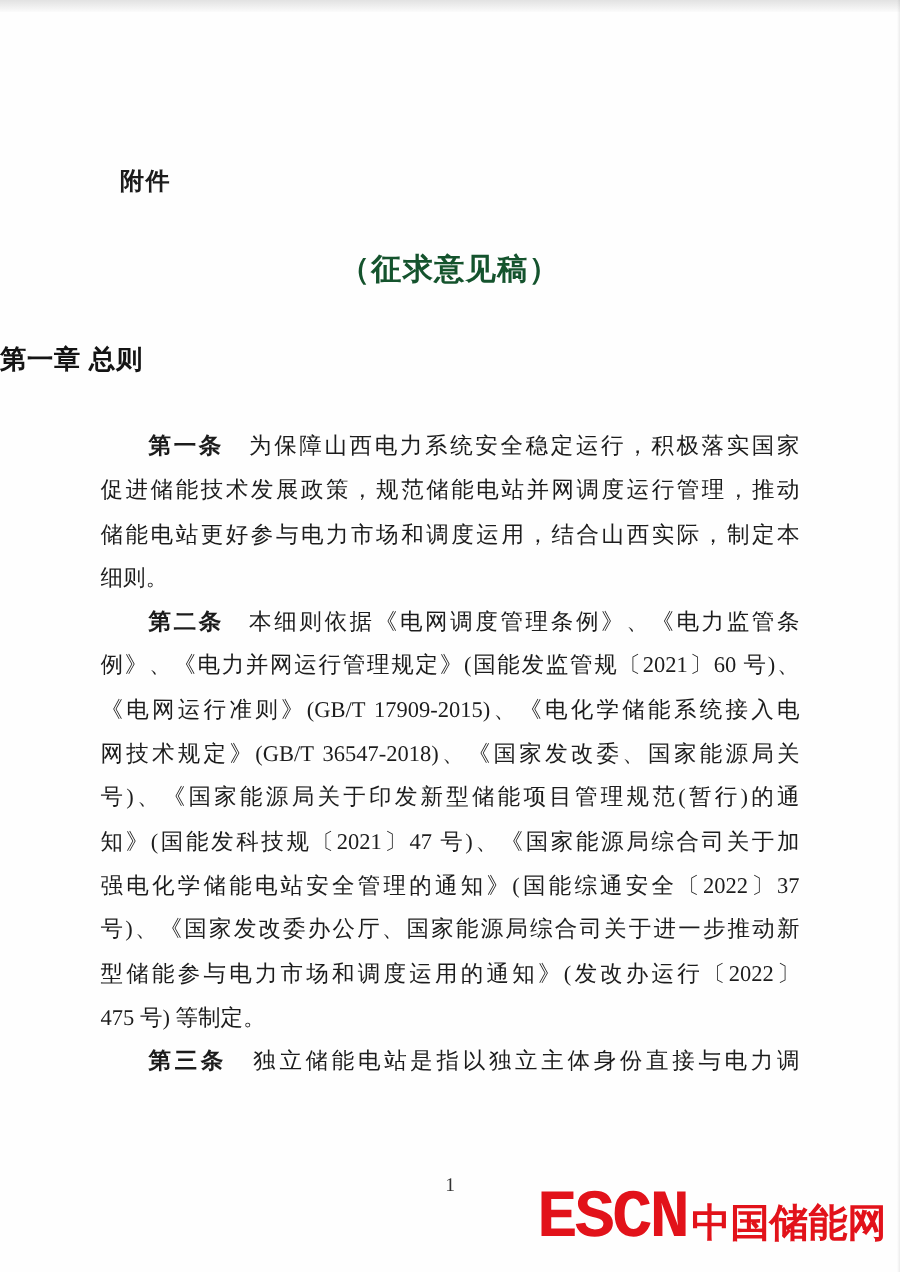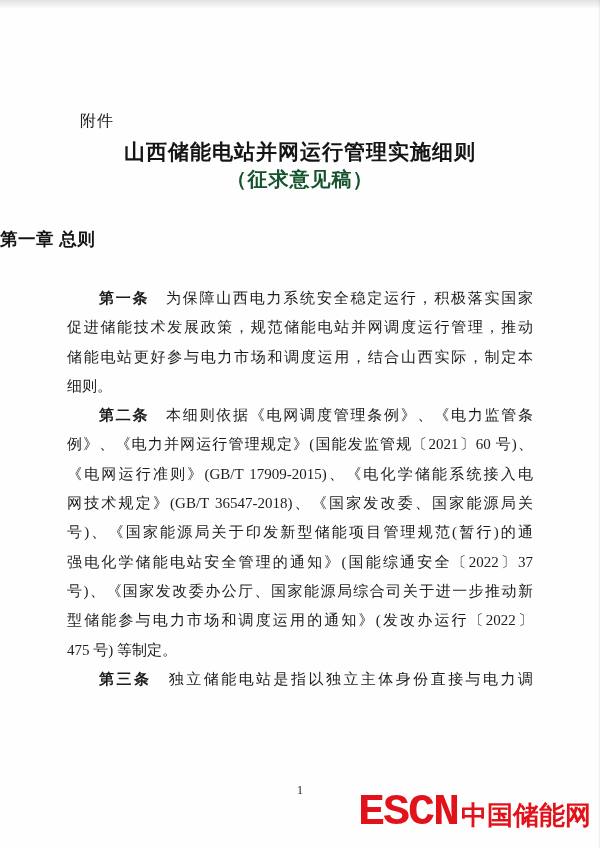--- a/index.html
+++ b/index.html
@@ -25,21 +25,21 @@
   .scan-edge-right {
     position: absolute;
     right: 0; top: 0;
     width: 2px; height: 100%;
     background: linear-gradient(90deg, rgba(0,0,0,0), rgba(0,0,0,0.07));
   }
   .attachment {
     position: absolute;
     left: 80px; top: 111px;
     font-family: "Liberation Sans", "DejaVu Sans", sans-serif;
-    font-weight: 400;
+    font-weight: 700;
     font-size: 16px;
     letter-spacing: 1px;
   }
   .title {
     position: absolute;
     left: 0; top: 138px;
     width: 100%;
     margin: 0;
     text-align: center;
     font-family: "Liberation Sans", "DejaVu Sans", sans-serif;
@@ -132,35 +132,35 @@
 </style>
 </head>
 <body>
 
 <div class="page">
   <div class="scan-edge-top"></div>
   <div class="scan-edge-right"></div>
 
   <div class="attachment">附件</div>
 
-  <h1 class="title">山西储能电站并网运行管理实施细则</h1>
   <div class="subtitle">（征求意见稿）</div>
 
   <h2 class="chapter">第一章 总则</h2>
 
   <div class="body-text">
       <div class="line indent"><b class="art-label">第一条</b>　为保障山西电力系统安全稳定运行，积极落实国家</div>
       <div class="line">促进储能技术发展政策，规范储能电站并网调度运行管理，推动</div>
       <div class="line">储能电站更好参与电力市场和调度运用，结合山西实际，制定本</div>
       <div class="line para-end">细则。</div>
       <div class="line indent"><b class="art-label">第二条</b>　本细则依据《电网调度管理条例》、《电力监管条</div>
       <div class="line">例》、《电力并网运行管理规定》(国能发监管规〔2021〕60 号)、</div>
       <div class="line">《电网运行准则》(GB/T 17909-2015)、《电化学储能系统接入电</div>
       <div class="line">网技术规定》(GB/T 36547-2018)、《国家发改委、国家能源局关</div>
       <div class="line">号)、《国家能源局关于印发新型储能项目管理规范(暂行)的通</div>
+      <div class="line">知》(国能发科技规〔2021〕47 号)、《国家能源局综合司关于加</div>
       <div class="line">强电化学储能电站安全管理的通知》(国能综通安全〔2022〕37</div>
       <div class="line">号)、《国家发改委办公厅、国家能源局综合司关于进一步推动新</div>
       <div class="line">型储能参与电力市场和调度运用的通知》(发改办运行〔2022〕</div>
       <div class="line para-end">475 号) 等制定。</div>
       <div class="line indent"><b class="art-label">第三条</b>　独立储能电站是指以独立主体身份直接与电力调</div>
     </div>
 
   <div class="page-number">1</div>
 
   <div class="logo">

